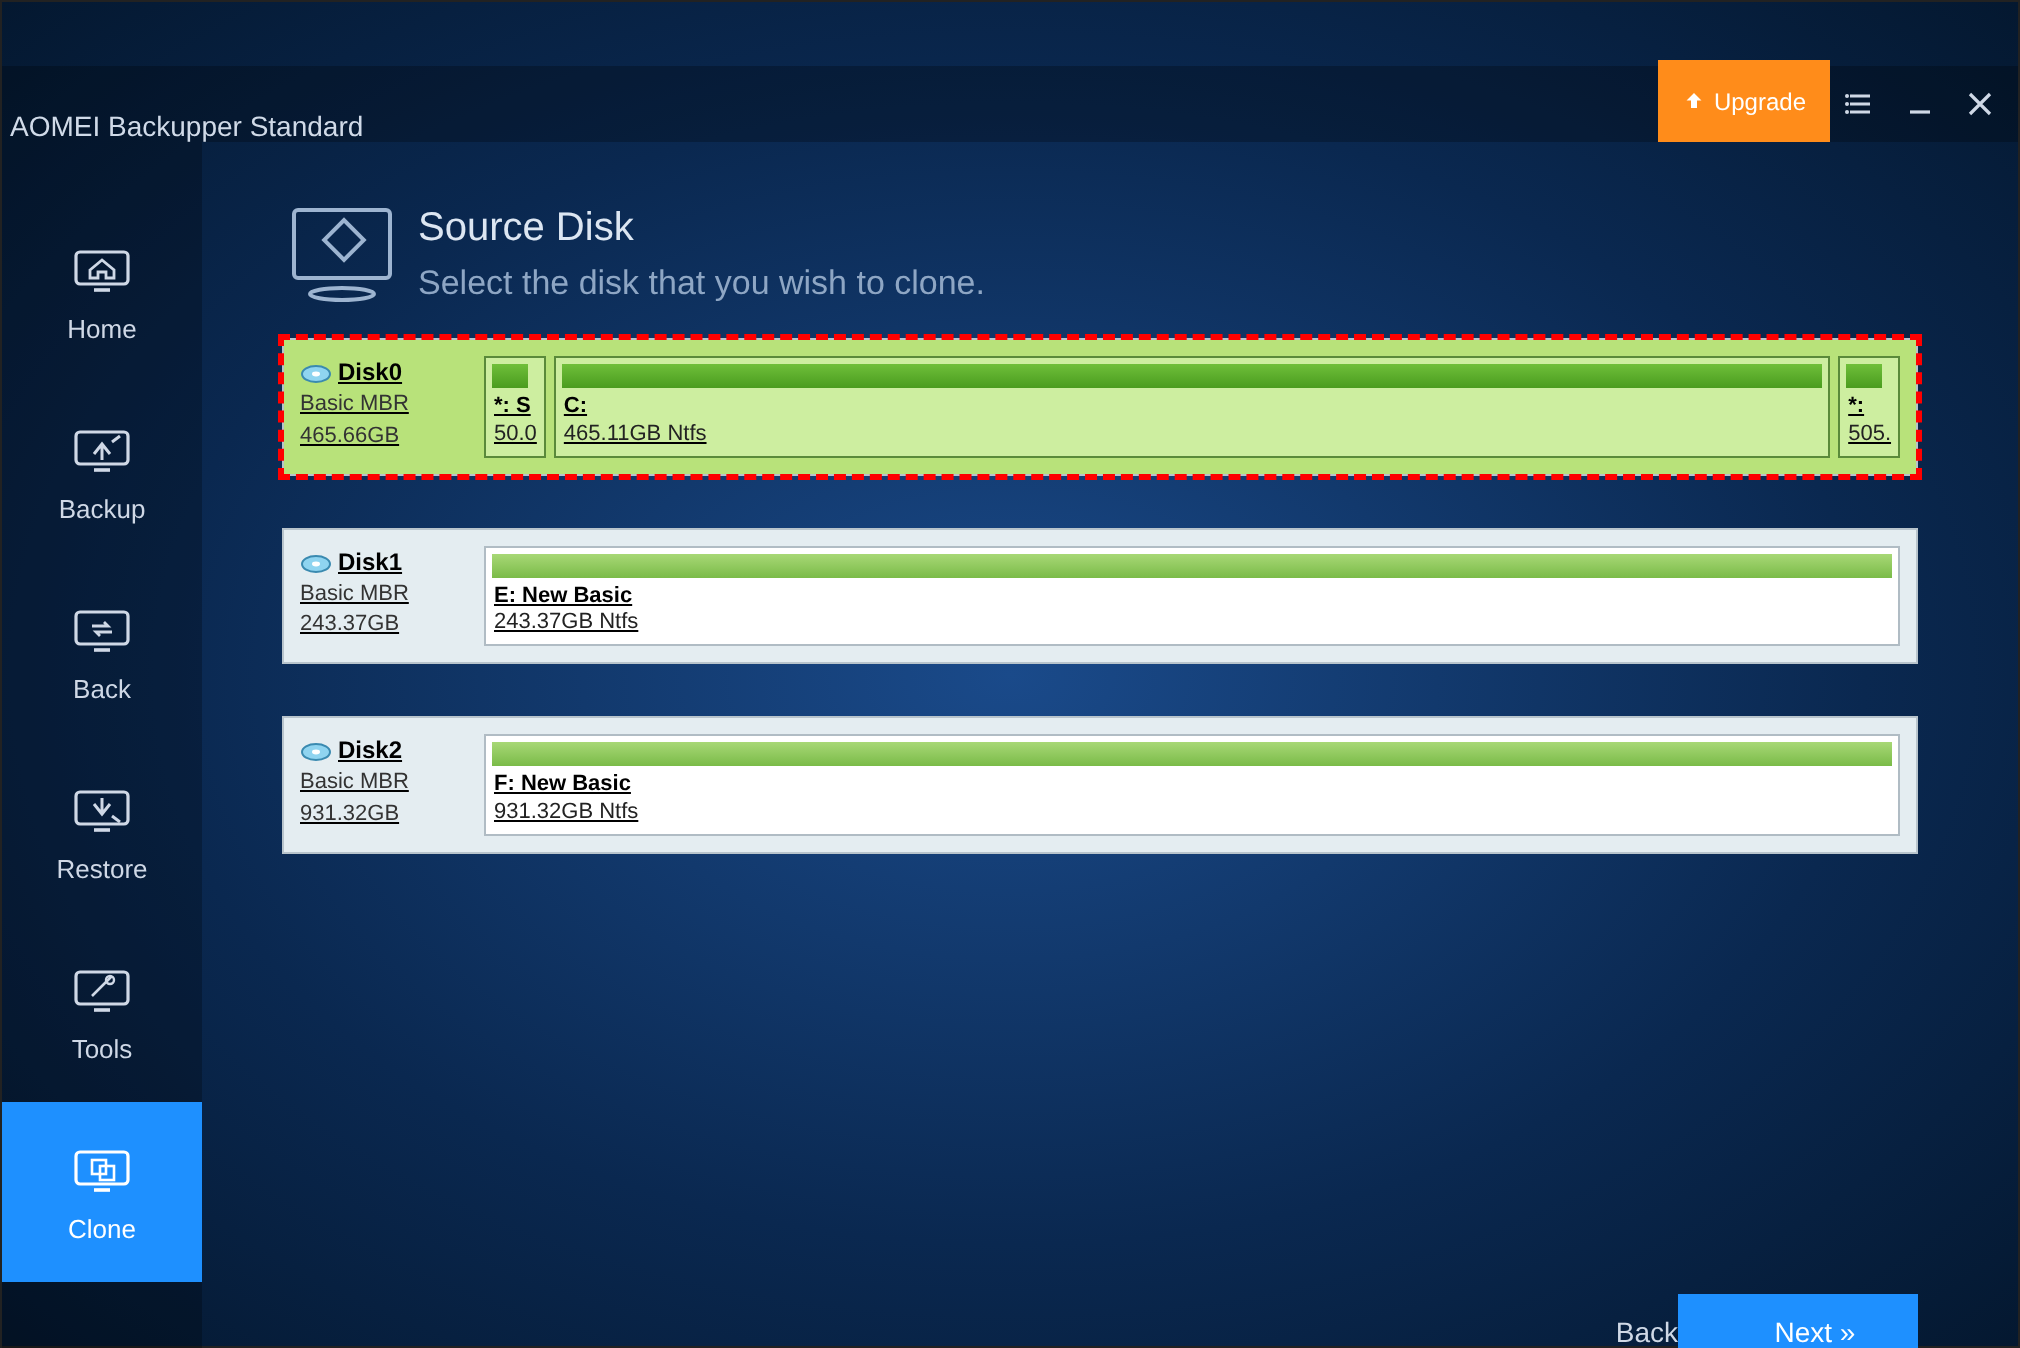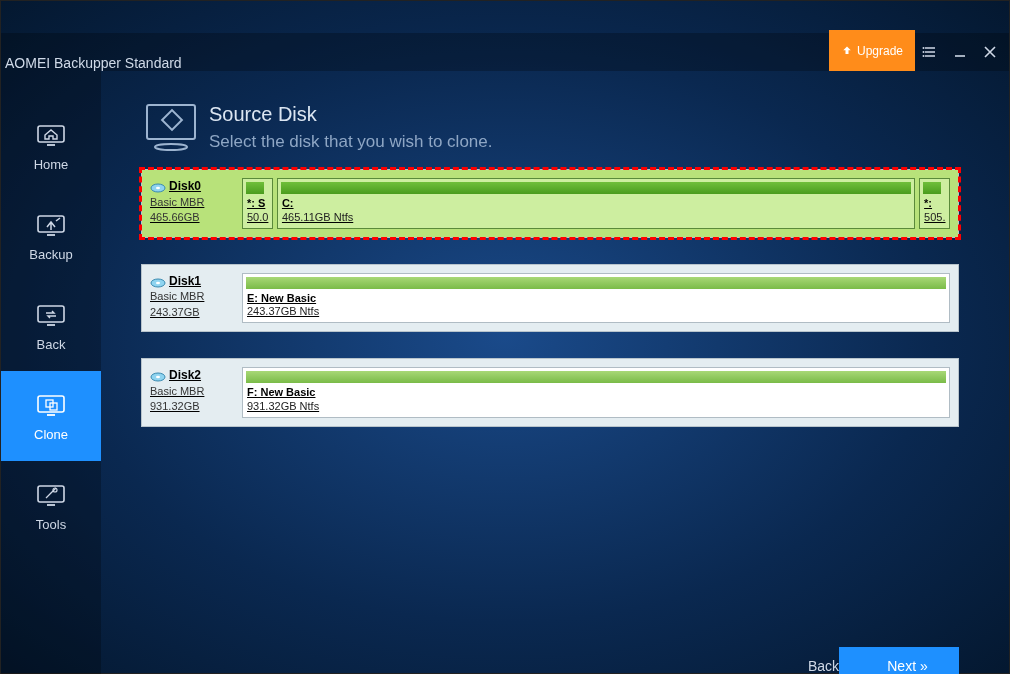--- a/index.html
+++ b/index.html
@@ -93,37 +93,46 @@
         <span>Backup</span>
       </div>
       <div class="side-item">
         <svg viewBox="0 0 32 28">
             <rect x="3" y="5" width="26" height="16" rx="2" fill="none" stroke="currentColor" stroke-width="1.6"></rect>
             <path d="M11 12h8l-2-2M21 15h-8l2 2" fill="none" stroke="currentColor" stroke-width="1.4"></path>
             <path d="M12 24h8" stroke="currentColor" stroke-width="1.8"></path>
           </svg>
         <span>Back</span>
       </div>
+      <div class="side-item">
+        <svg viewBox="0 0 32 28">
+            <rect x="3" y="5" width="26" height="16" rx="2" fill="none" stroke="currentColor" stroke-width="1.6"></rect>
+            <path d="M12 11l4 5 4-5M16 16V8" fill="none" stroke="currentColor" stroke-width="1.5"></path>
+            <path d="M21 17l4 3" stroke="currentColor" stroke-width="1.5"></path>
+            <path d="M12 24h8" stroke="currentColor" stroke-width="1.8"></path>
+          </svg>
+        <span>Restore</span>
+      </div>
+      <div class="side-item">
+        <svg viewBox="0 0 32 28">
+            <rect x="3" y="5" width="26" height="16" rx="2" fill="none" stroke="currentColor" stroke-width="1.6"></rect>
+            <path d="M11 17l5-5m2-2l2-2m-9 9l10-10" stroke="currentColor" stroke-width="1.3"></path>
+            <circle cx="20" cy="9" r="2" fill="none" stroke="currentColor" stroke-width="1.2"></circle>
+            <path d="M12 24h8" stroke="currentColor" stroke-width="1.8"></path>
+          </svg>
+        <span>Tools</span>
+      </div>
       <div class="side-item active">
         <svg viewBox="0 0 32 28">
             <rect x="3" y="5" width="26" height="16" rx="2" fill="none" stroke="currentColor" stroke-width="1.6"></rect>
             <rect x="11" y="9" width="7" height="7" fill="none" stroke="currentColor" stroke-width="1.3"></rect>
             <rect x="15" y="12" width="7" height="7" fill="none" stroke="currentColor" stroke-width="1.3"></rect>
             <path d="M12 24h8" stroke="currentColor" stroke-width="1.8"></path>
           </svg>
         <span>Clone</span>
-      </div>
-      <div class="side-item">
-        <svg viewBox="0 0 32 28">
-            <rect x="3" y="5" width="26" height="16" rx="2" fill="none" stroke="currentColor" stroke-width="1.6"></rect>
-            <path d="M11 17l5-5m2-2l2-2m-9 9l10-10" stroke="currentColor" stroke-width="1.3"></path>
-            <circle cx="20" cy="9" r="2" fill="none" stroke="currentColor" stroke-width="1.2"></circle>
-            <path d="M12 24h8" stroke="currentColor" stroke-width="1.8"></path>
-          </svg>
-        <span>Tools</span>
       </div>
     </div>
 
     <div class="main">
       <div class="header">
         <div class="header-icon">
           <svg viewBox="0 0 60 52">
               <rect x="6" y="4" width="48" height="34" rx="2" fill="none" stroke="#9db4d0" stroke-width="2"></rect>
               <rect x="24" y="12" width="14" height="14" fill="none" stroke="#9db4d0" stroke-width="2" transform="rotate(45 31 19)"></rect>
               <ellipse cx="30" cy="46" rx="16" ry="3" fill="none" stroke="#9db4d0" stroke-width="2"></ellipse>

